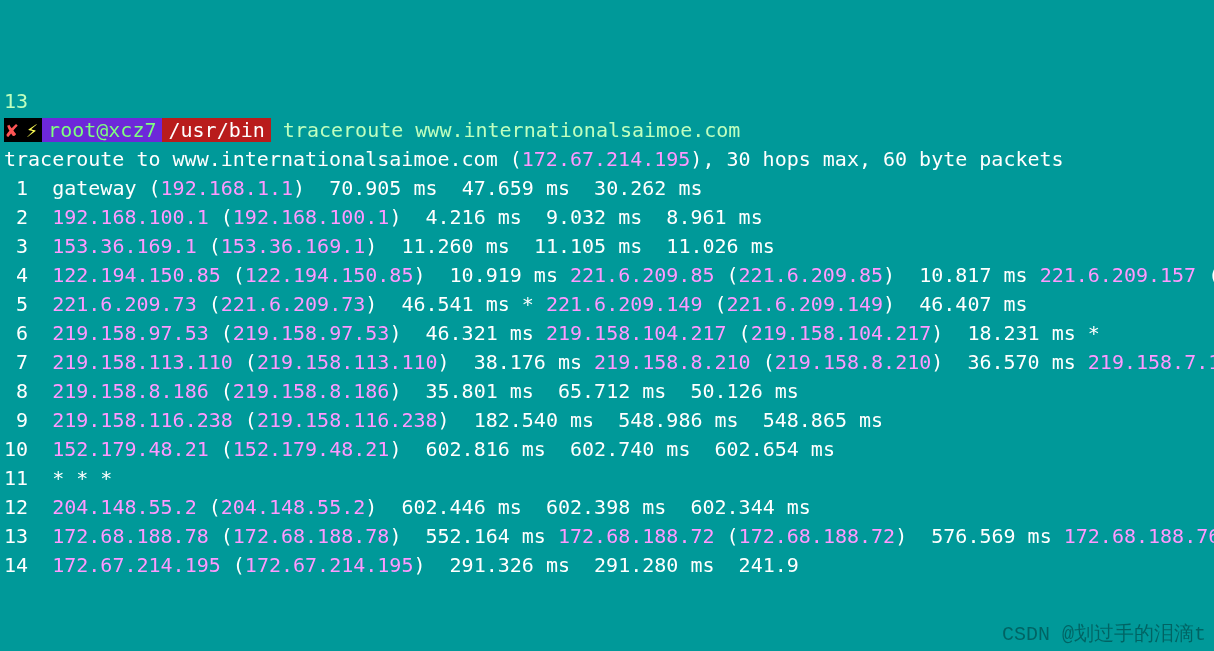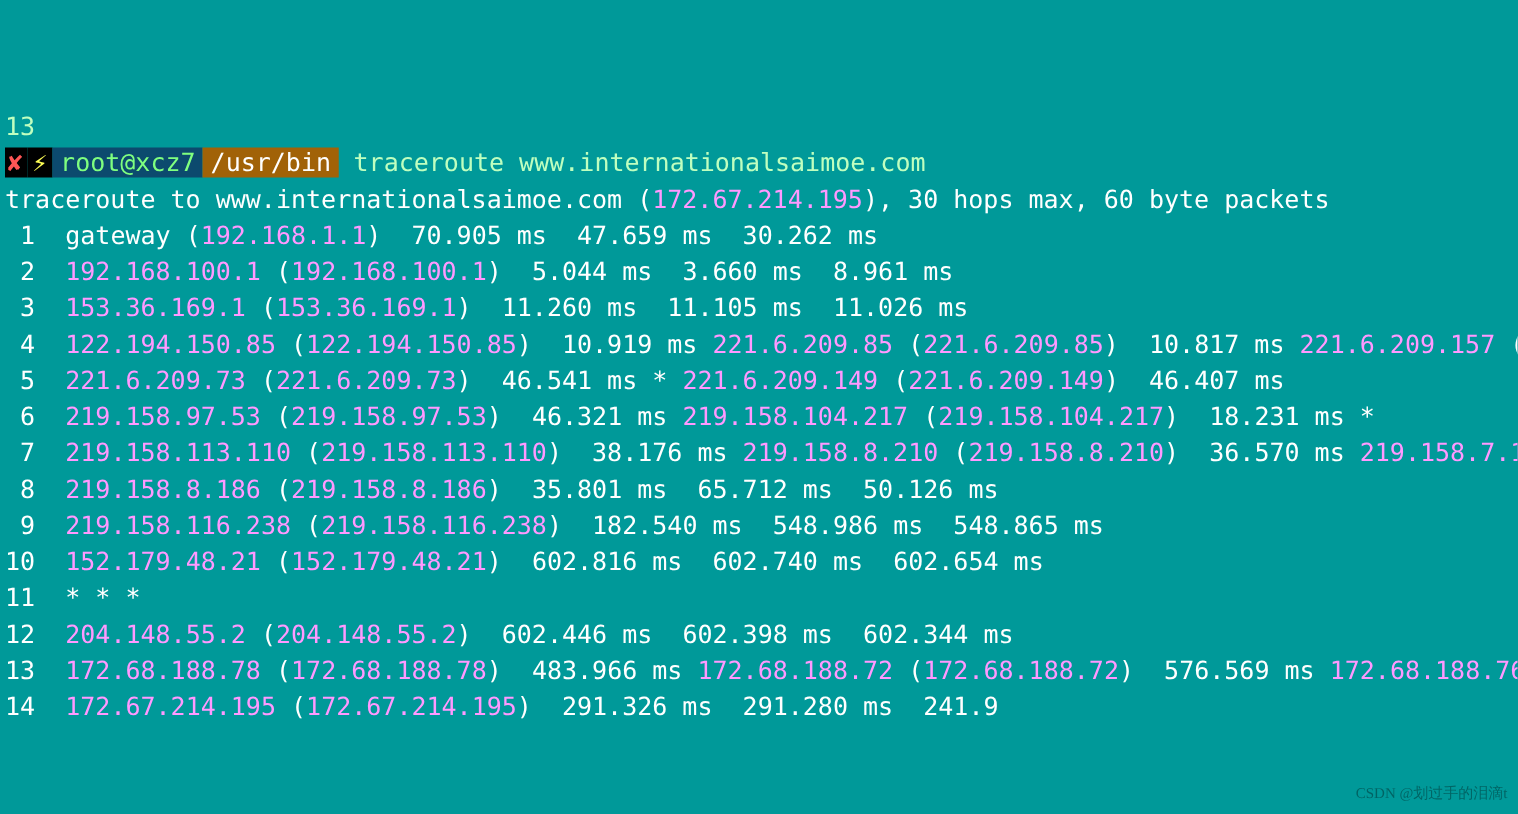--- a/index.html
+++ b/index.html
@@ -1,44 +1,44 @@
 <!DOCTYPE html>
 <html><head>
 <meta charset="utf-8">
 <style>
   html,body{margin:0;padding:0;background:#009999;width:1214px;height:651px;overflow:hidden}
   body{font-family:"DejaVu Sans Mono","Courier New",monospace;font-size:20px;line-height:29px;color:#fff;white-space:pre}
   #term{padding:0 0 0 4px;letter-spacing:0px}
   .ip{color:#ff99ff}
-  .cwd-seg{background:#a16207;color:#fff;padding:0 6px}
-  .user-seg{background:#0c4a6e;color:#7fff7f;padding:0 6px}
+  .cwd-seg{background:#b91c1c;color:#fff;padding:0 6px}
+  .user-seg{background:#6d28d9;color:#7fff7f;padding:0 6px}
   .x-seg{background:#000;color:#ff5555;padding:0 4px 0 2px}
   .bolt-seg{background:#000;color:#ffff55;padding:0 4px}
   .arrow-blk{color:#000}
   .arrow-blue{color:#3465a4}
   .cmd{color:#bfffbf}
-  .wm{position:absolute;right:8px;bottom:2px;color:rgba(0,0,0,.35);font-family:Liberation Serif, serif;font-size:12px}
+  .wm{position:absolute;right:8px;bottom:2px;color:rgba(0,0,0,.35);font-family:Liberation Mono, monospace;font-size:20px}
   .topline{color:#bfffbf}
 </style>
 </head>
 <body>
 
 
 <div id="term"><span class="topline">13</span>
 <span class="x-seg">✘</span><span class="bolt-seg">⚡</span><span class="user-seg">root@xcz7</span><span class="arrow-blk"></span><span class="cwd-seg">/usr/bin</span><span class="arrow-blue"></span> <span class="cmd">traceroute www.internationalsaimoe.com</span>
 <span><span>traceroute to www.internationalsaimoe.com (</span><span class="ip">172.67.214.195</span><span>), 30 hops max, 60 byte packets</span></span>
 <span><span> 1</span>  <span>gateway</span> (<span class="ip">192.168.1.1</span>)  <span>70.905 ms</span>  <span>47.659 ms</span>  <span>30.262 ms</span></span>
-<span><span> 2</span>  <span class="ip">192.168.100.1</span> (<span class="ip">192.168.100.1</span>)  <span>5.044 ms</span>  <span>3.660 ms</span>  <span>8.961 ms</span></span>
+<span><span> 2</span>  <span class="ip">192.168.100.1</span> (<span class="ip">192.168.100.1</span>)  <span>4.216 ms</span>  <span>9.032 ms</span>  <span>8.961 ms</span></span>
 <span><span> 3</span>  <span class="ip">153.36.169.1</span> (<span class="ip">153.36.169.1</span>)  <span>11.260 ms</span>  <span>11.105 ms</span>  <span>11.026 ms</span></span>
 <span><span> 4</span>  <span class="ip">122.194.150.85</span> (<span class="ip">122.194.150.85</span>)  <span>10.919 ms</span> <span class="ip">221.6.209.85</span> (<span class="ip">221.6.209.85</span>)  <span>10.817 ms</span> <span class="ip">221.6.209.157</span> ()  </span>
 <span><span> 5</span>  <span class="ip">221.6.209.73</span> (<span class="ip">221.6.209.73</span>)  <span>46.541 ms</span> <span>*</span> <span class="ip">221.6.209.149</span> (<span class="ip">221.6.209.149</span>)  <span>46.407 ms</span></span>
 <span><span> 6</span>  <span class="ip">219.158.97.53</span> (<span class="ip">219.158.97.53</span>)  <span>46.321 ms</span> <span class="ip">219.158.104.217</span> (<span class="ip">219.158.104.217</span>)  <span>18.231 ms</span> <span>*</span></span>
 <span><span> 7</span>  <span class="ip">219.158.113.110</span> (<span class="ip">219.158.113.110</span>)  <span>38.176 ms</span> <span class="ip">219.158.8.210</span> (<span class="ip">219.158.8.210</span>)  <span>36.570 ms</span> <span class="ip">219.158.7.134</span> ()  </span>
 <span><span> 8</span>  <span class="ip">219.158.8.186</span> (<span class="ip">219.158.8.186</span>)  <span>35.801 ms</span>  <span>65.712 ms</span>  <span>50.126 ms</span></span>
 <span><span> 9</span>  <span class="ip">219.158.116.238</span> (<span class="ip">219.158.116.238</span>)  <span>182.540 ms</span>  <span>548.986 ms</span>  <span>548.865 ms</span></span>
 <span><span>10</span>  <span class="ip">152.179.48.21</span> (<span class="ip">152.179.48.21</span>)  <span>602.816 ms</span>  <span>602.740 ms</span>  <span>602.654 ms</span></span>
 <span><span>11</span>  <span>* * *</span></span>
 <span><span>12</span>  <span class="ip">204.148.55.2</span> (<span class="ip">204.148.55.2</span>)  <span>602.446 ms</span>  <span>602.398 ms</span>  <span>602.344 ms</span></span>
-<span><span>13</span>  <span class="ip">172.68.188.78</span> (<span class="ip">172.68.188.78</span>)  <span>483.966 ms</span> <span class="ip">172.68.188.72</span> (<span class="ip">172.68.188.72</span>)  <span>576.569 ms</span> <span class="ip">172.68.188.76</span> ()  </span>
+<span><span>13</span>  <span class="ip">172.68.188.78</span> (<span class="ip">172.68.188.78</span>)  <span>552.164 ms</span> <span class="ip">172.68.188.72</span> (<span class="ip">172.68.188.72</span>)  <span>576.569 ms</span> <span class="ip">172.68.188.76</span> ()  </span>
 <span><span>14</span>  <span class="ip">172.67.214.195</span> (<span class="ip">172.67.214.195</span>)  <span>291.326 ms</span>  <span>291.280 ms</span>  <span>241.9</span></span></div>
 <div class="wm">CSDN @划过手的泪滴t</div>
 
 
 
 </body></html>

